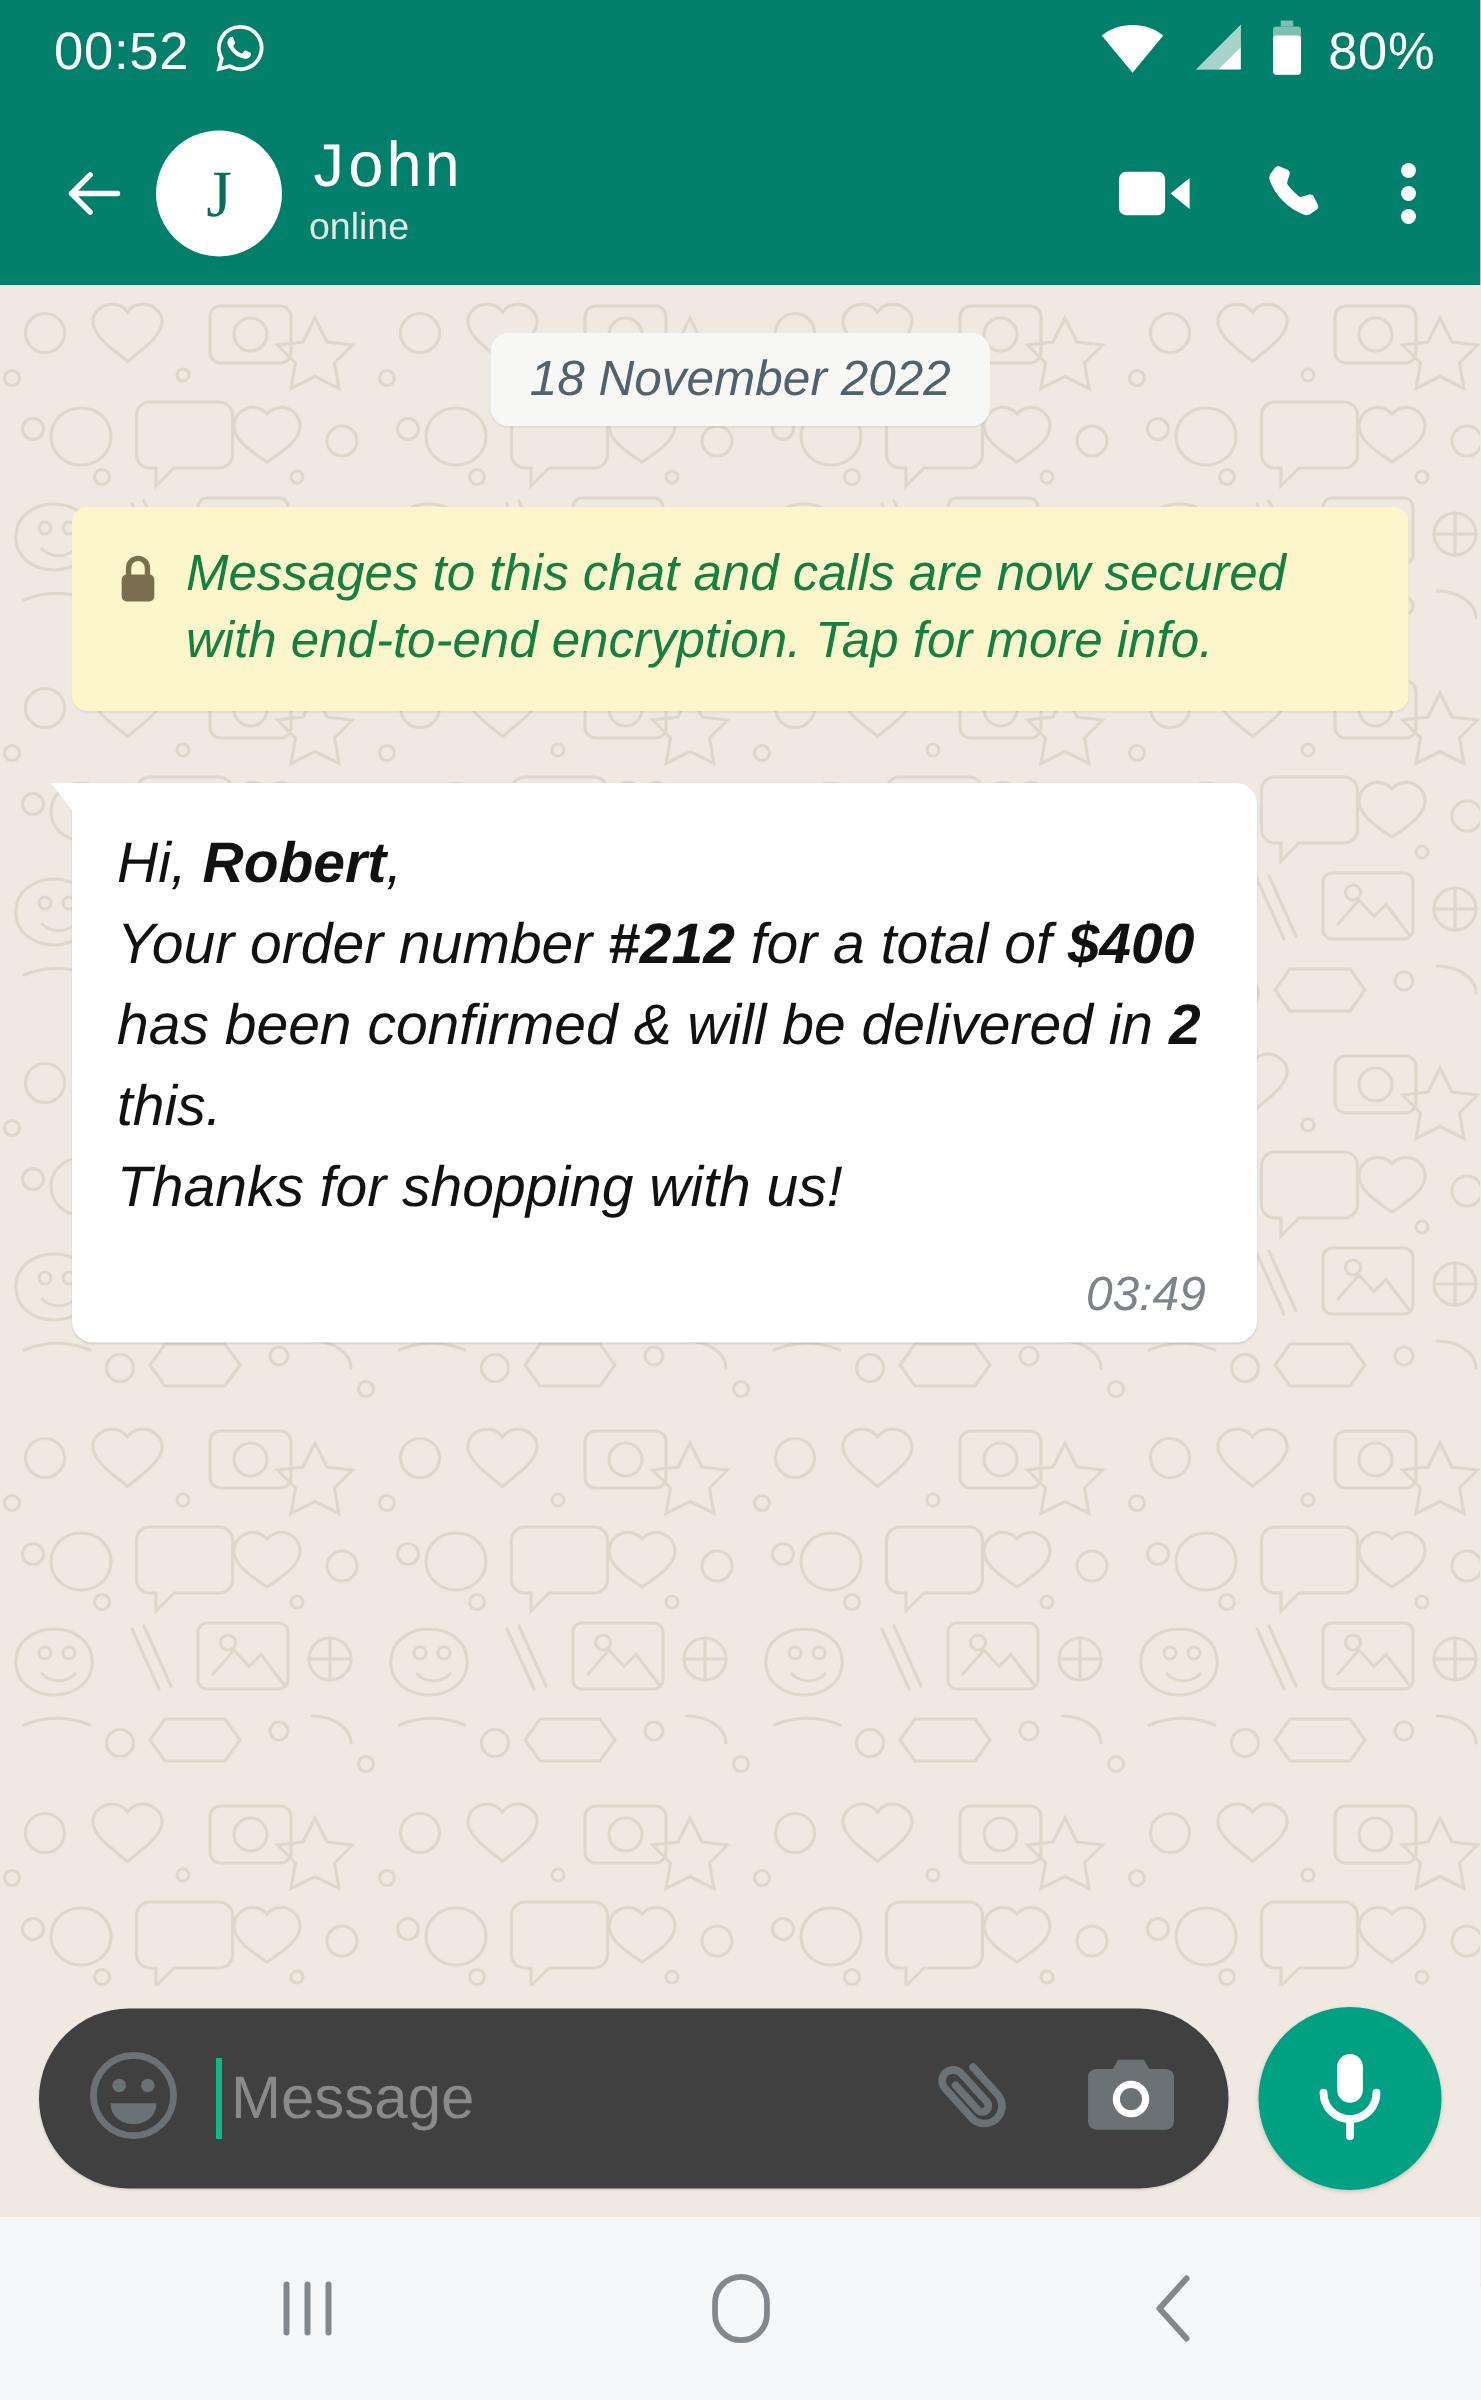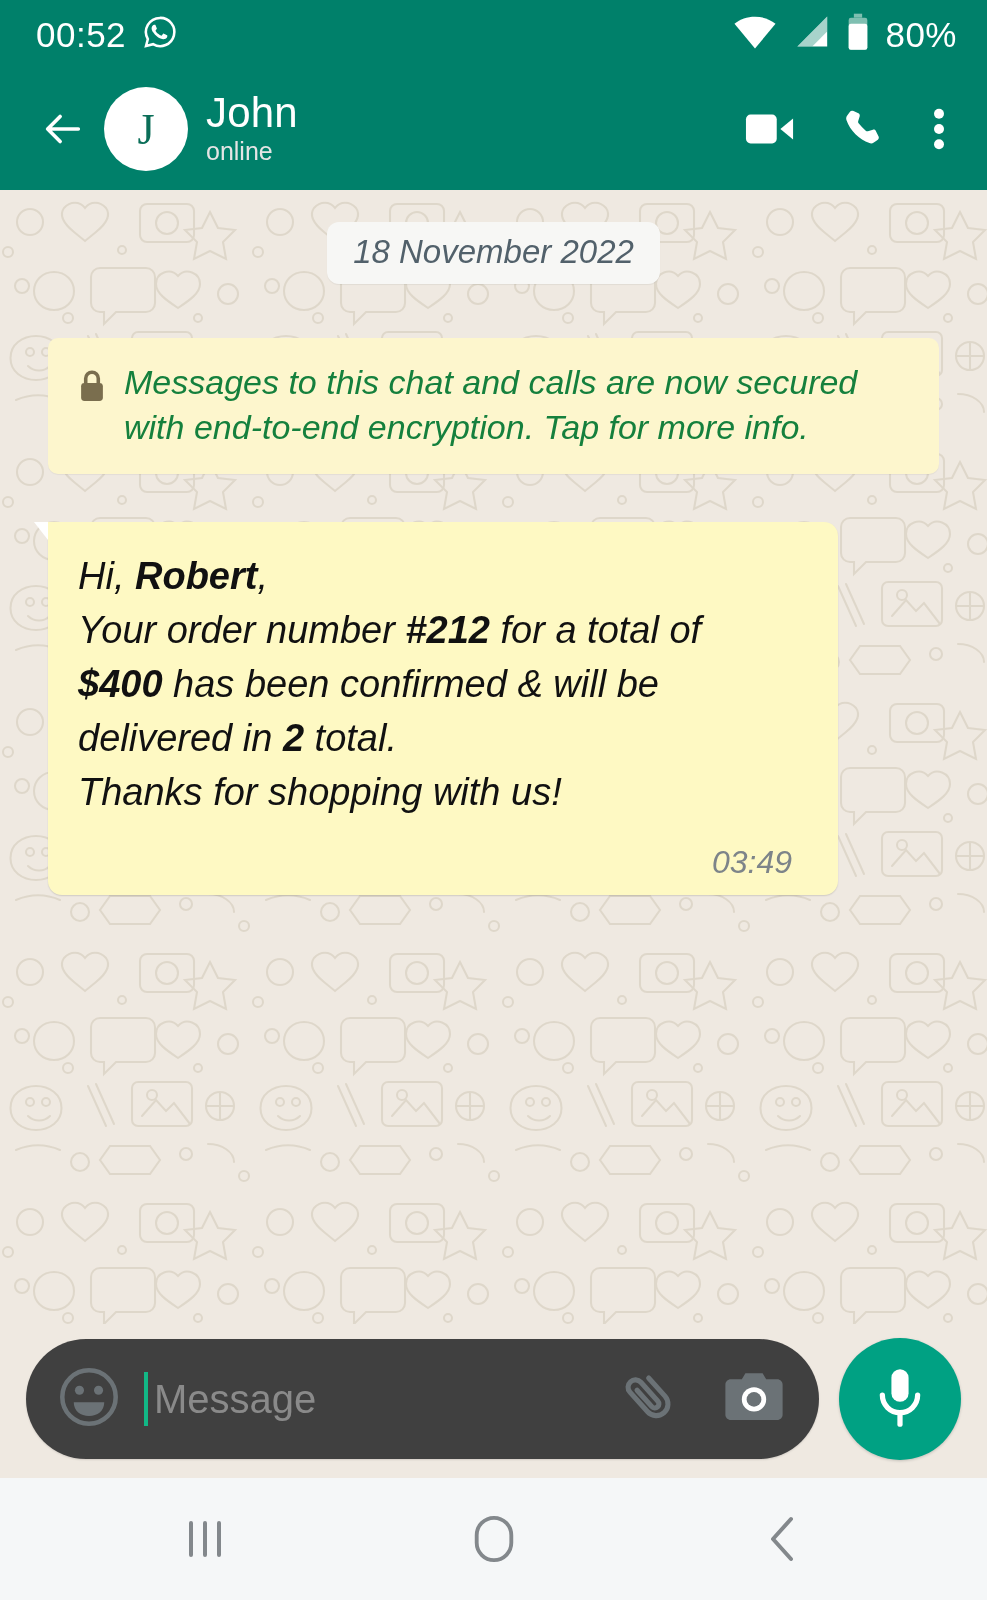--- a/index.html
+++ b/index.html
@@ -42,21 +42,21 @@
   .back-arrow { width:46px; height:46px; flex:none; cursor:pointer; }
   .avatar {
     width:84px; height:84px; border-radius:50%;
     background:#ffffff; flex:none;
     margin-left:18px;
     display:flex; align-items:center; justify-content:center;
     font-family:"Liberation Serif", serif;
     font-size:44px; color:#0a6e58;
   }
   .namewrap { margin-left:18px; display:flex; flex-direction:column; justify-content:center; }
-  .cname { color:#fff; font-size:42px; line-height:1.02; letter-spacing:0.2px; }
+  .cname { color:#fff; font-size:42px; line-height:1.02; letter-spacing:0.2px;font-family:Liberation Mono, monospace; }
   .cstatus { color:#e5e5e5; font-size:25px; line-height:1.2; margin-top:2px; }
   .hdr-actions { margin-left:auto; display:flex; align-items:center; gap:46px; padding-right:14px;}
   .hdr-icon { cursor:pointer; display:flex; align-items:center; justify-content:center; }
 
   
   .chat {
     position:relative;
     flex:1 1 auto;
     overflow:hidden;
     background-color:#EFE9E1;
@@ -85,24 +85,24 @@
     box-shadow:0 1px 1px rgba(0,0,0,0.05);
   }
   .enc-lock { flex:none; margin-top:9px; }
   .enc-text {
     font-size:34px; line-height:1.32; color:#15803d;
   }
 
   .msg-row { padding:48px 0 0 48px; display:flex; }
   .bubble {
     position:relative;
-    background:#fef9c3;
+    background:#ffffff;
     max-width:790px;
     border-radius:0 14px 14px 14px;
-    padding:28px 42px 14px 30px;
+    padding:28px 30px 14px 30px;
     box-shadow:0 1px 1.5px rgba(0,0,0,0.13);
   }
   .bubble:before {
     content:"";
     position:absolute;
     left:-14px; top:0;
     border-width:0 14px 18px 0;
     border-style:solid;
     border-color:transparent #ffffff transparent transparent;
   }
@@ -283,21 +283,21 @@
           <svg width="28" height="34" viewBox="0 0 16 20">
             <path fill="none" stroke="#7a6e4e" stroke-width="2.1" d="M4.3 8.4V5.6a3.7 3.7 0 0 1 7.4 0v2.8"></path>
             <rect x="1.6" y="8.2" width="12.8" height="10.6" rx="2" fill="#7a6e4e"></rect>
           </svg>
         </span>
         <div class="enc-text">Messages to this chat and calls are now secured with end-to-end encryption. Tap for more info.</div>
       </div>
 
       <div class="msg-row">
         <div class="bubble">
-          <div class="btext"><span>Hi, </span><b>Robert</b><span>,</span><br><span>Your order number </span><b>#212</b><span> for a total of </span><b>$400</b><span> has been confirmed &amp; will be delivered in </span><b>2</b><span> total.</span><br><span>Thanks for shopping with us!</span></div>
+          <div class="btext"><span>Hi, </span><b>Robert</b><span>,</span><br><span>Your order number </span><b>#212</b><span> for a total of </span><b>$400</b><span> has been confirmed &amp; will be delivered in </span><b>2</b><span> this.</span><br><span>Thanks for shopping with us!</span></div>
           <div class="btime">03:49</div>
         </div>
       </div>
 
     </div>
   </div>
 
   <div class="inputbar">
     <div class="inputfield">
       <span class="emoji-icon">

